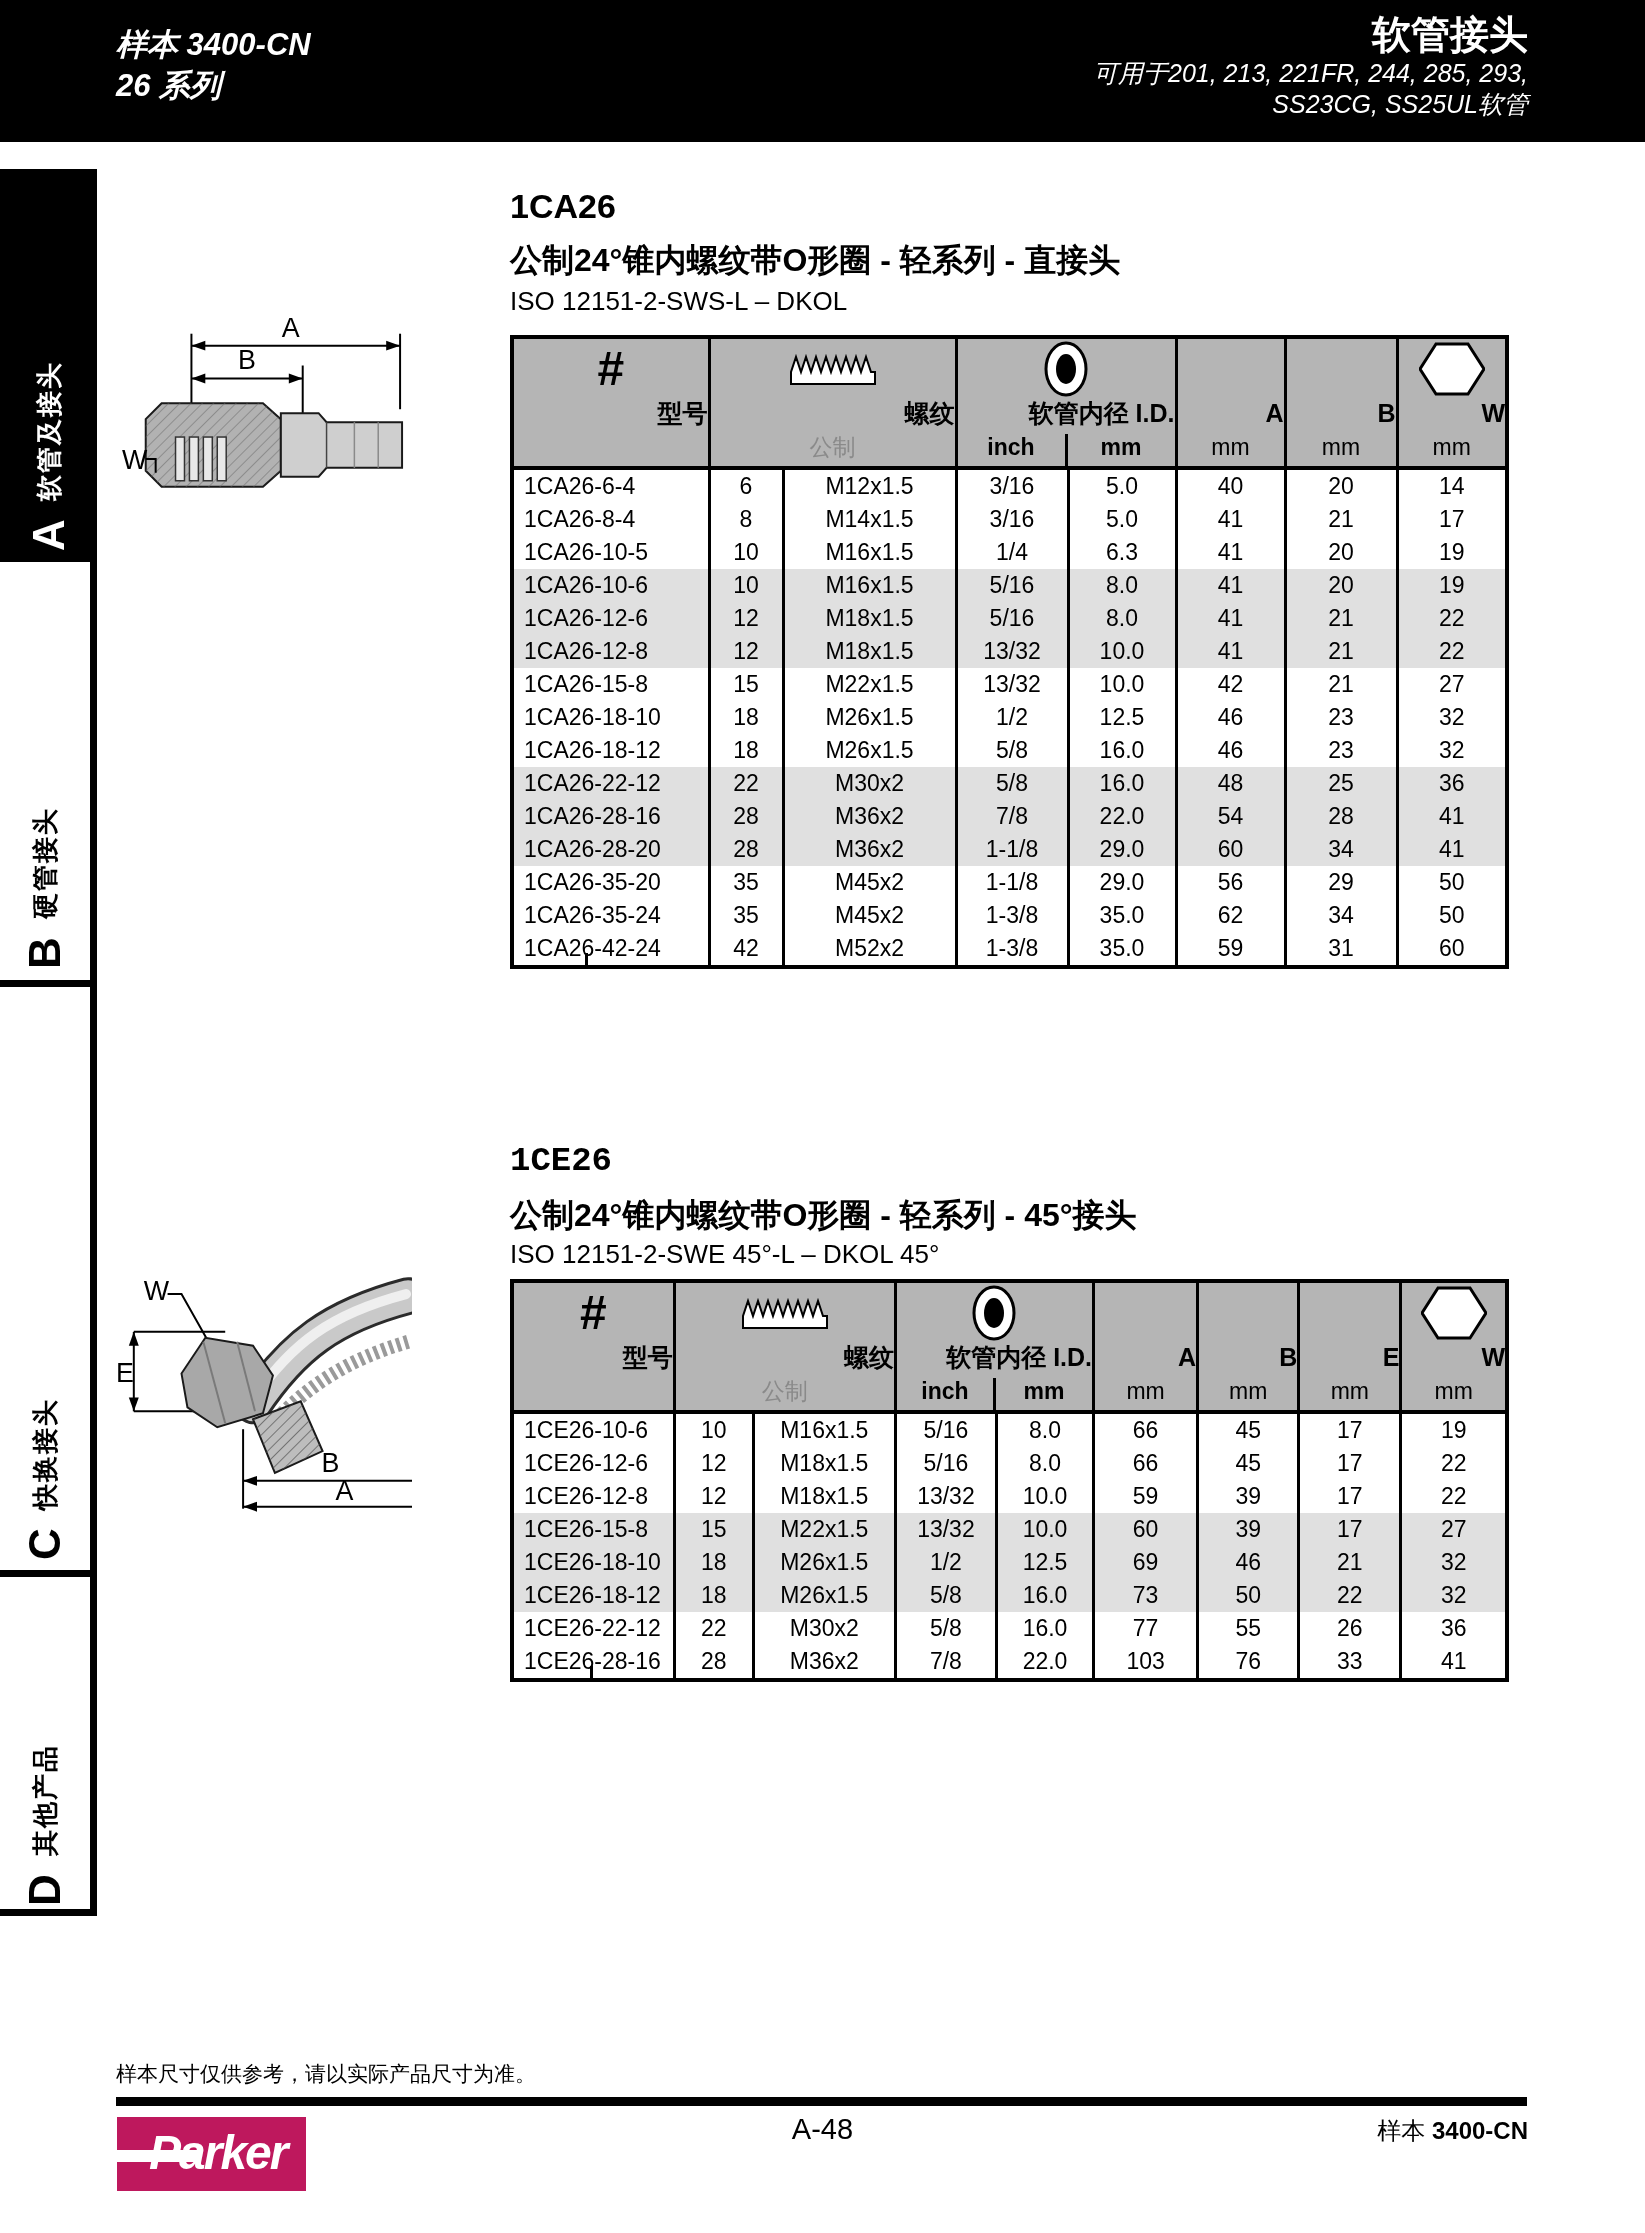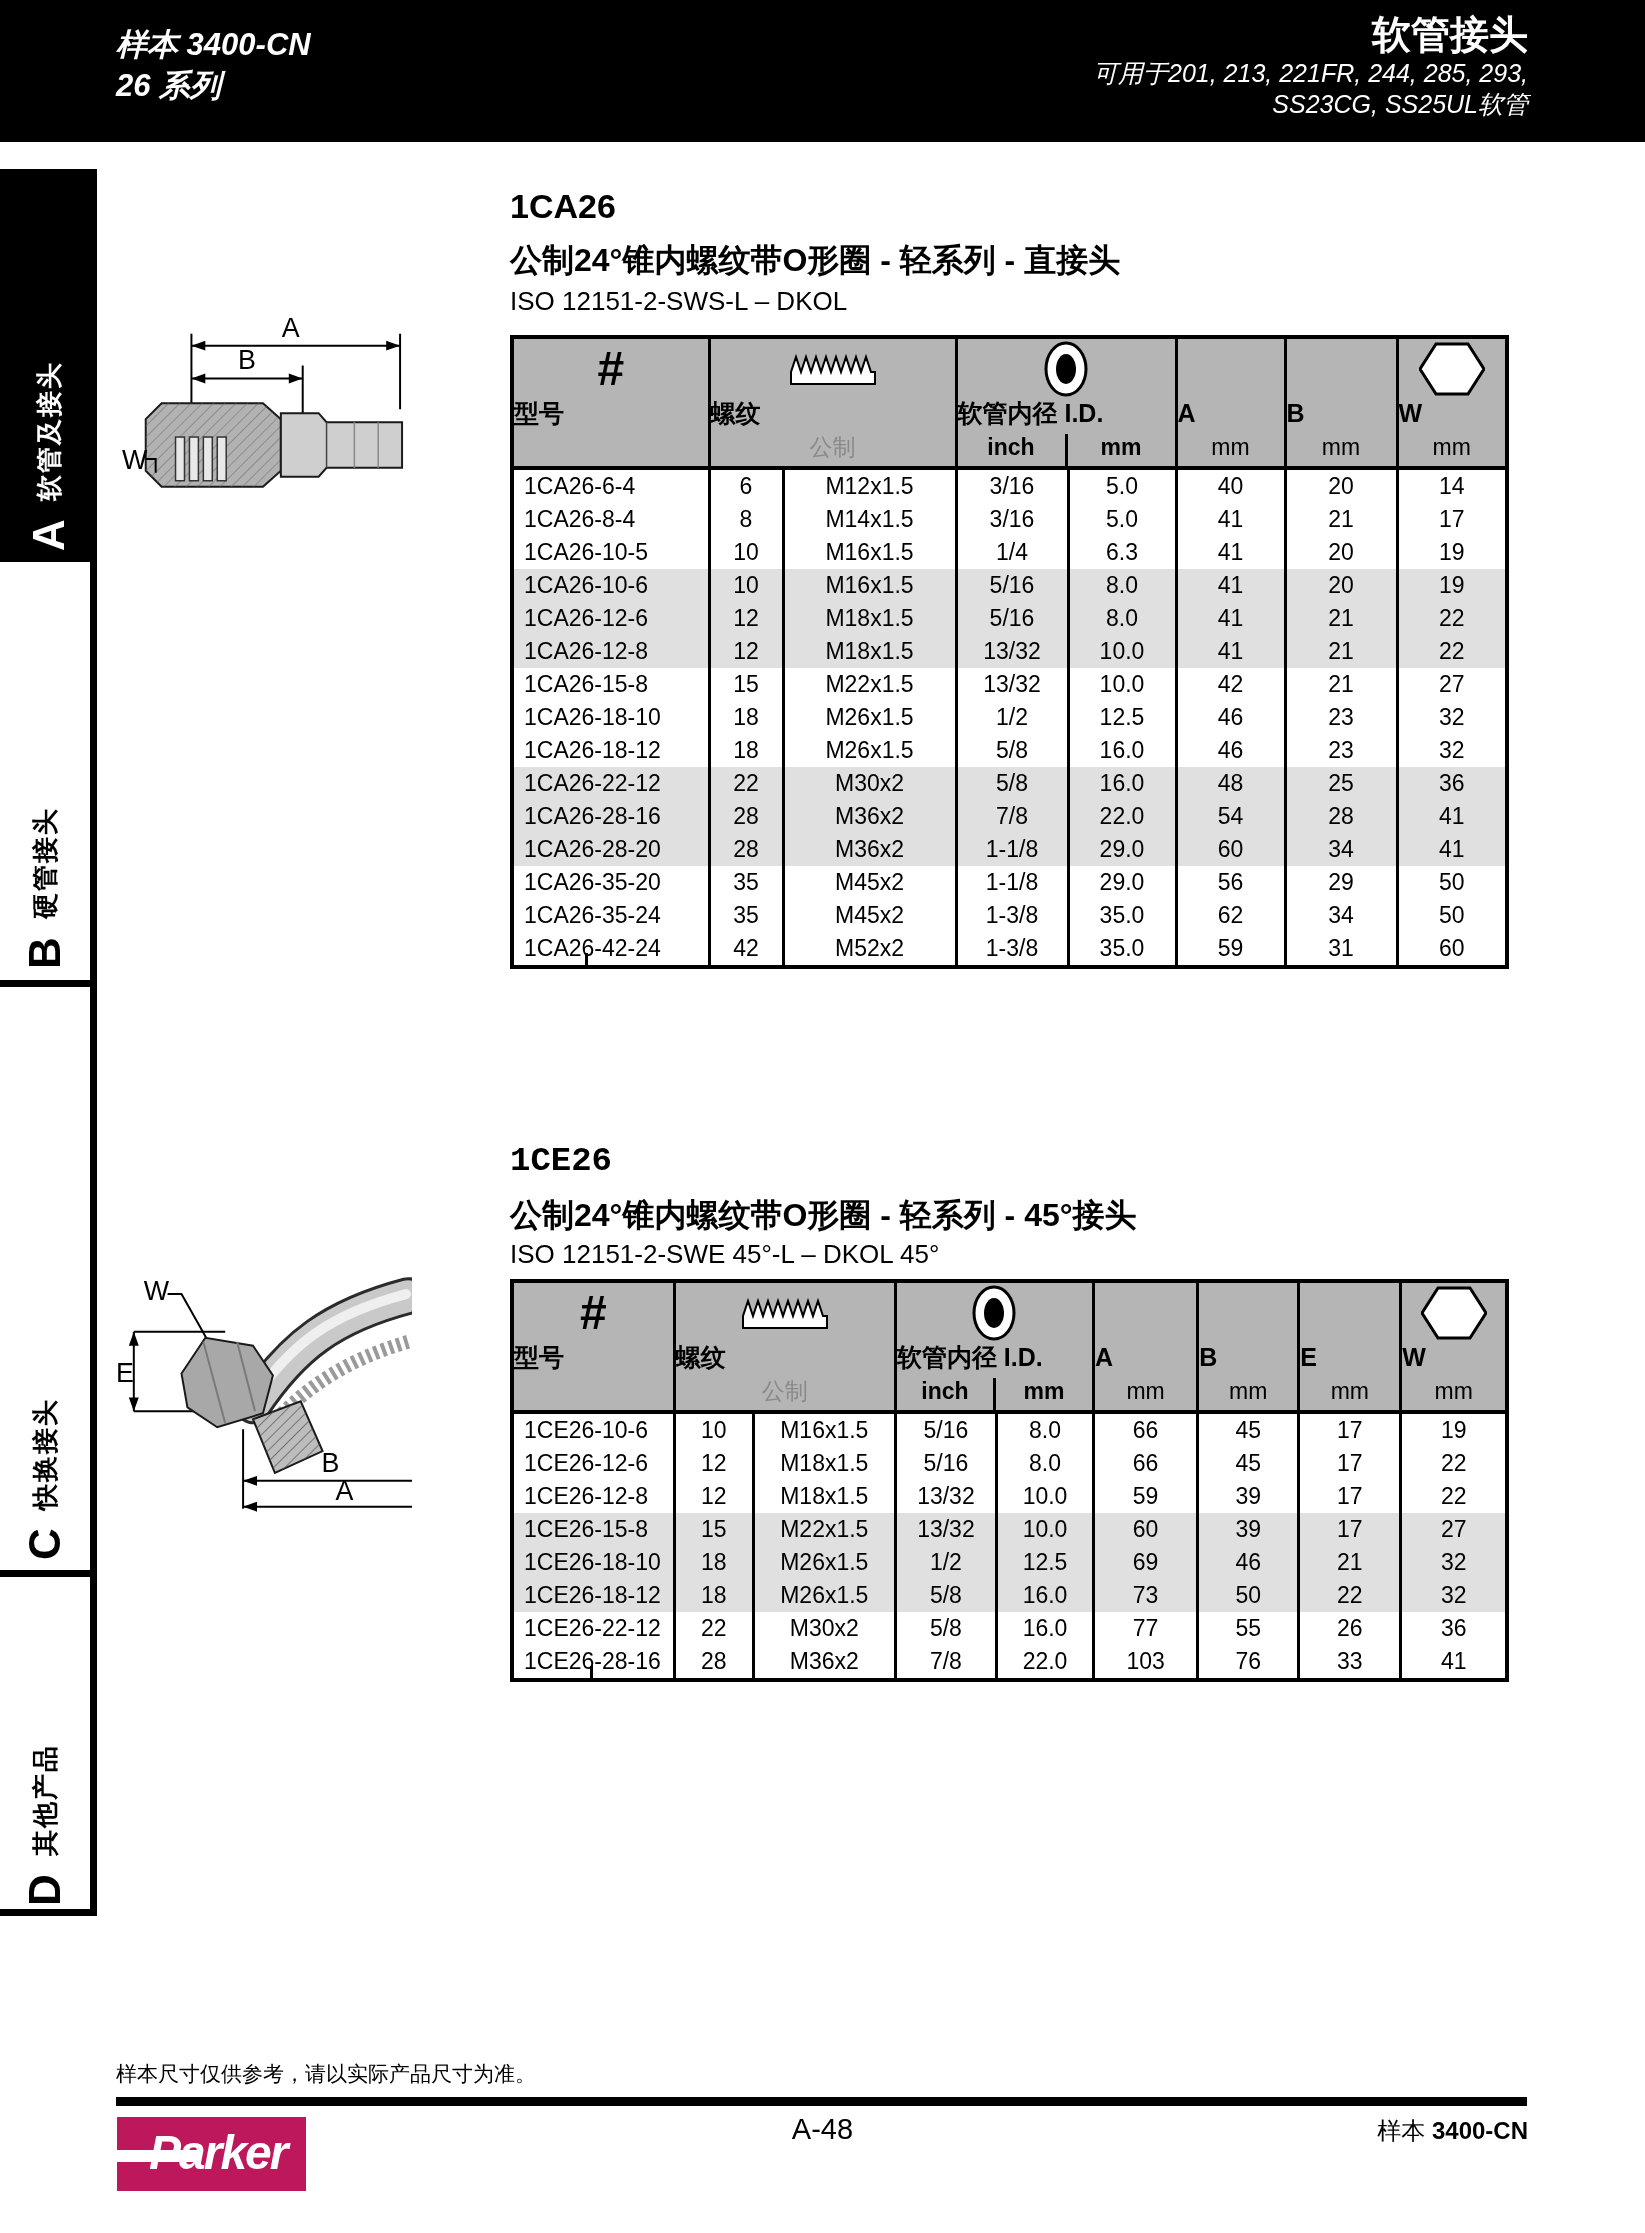--- a/index.html
+++ b/index.html
@@ -36,21 +36,21 @@
   table.spec th{background:#b5b5b5;border-left:3px solid #000;border-bottom:4px solid #000;
                 padding:0;vertical-align:top;}
   table.spec th:first-child,table.spec td:first-child{border-left:none;}
   table.spec td{border-left:3px solid #000;height:33px;font-size:23px;text-align:center;
                 padding:0;white-space:nowrap;}
   table.spec td.model{text-align:left;padding-left:10px;}
   table.spec tr.band td{background:#e0e0e0;}
   .hcell{height:127px;display:flex;flex-direction:column;}
   .hicon{flex:1;display:flex;align-items:center;justify-content:center;}
   .hash{font-size:48px;font-weight:bold;line-height:48px;}
-  .hlabel{height:36px;font-size:25px;font-weight:bold;text-align:left;line-height:30px;}
+  .hlabel{height:36px;font-size:25px;font-weight:bold;text-align:right;line-height:30px;}
   .hunit{height:32px;font-size:23px;font-weight:normal;text-align:center;line-height:26px;position:relative;}
   .hunit.gray{color:#8a8a8a;text-align:center;}
   .unit-split{display:flex;height:32px;}
   .unit-split span{flex:1;font-size:23px;line-height:26px;}
   .unit-split .right{border-left:3px solid #000;}
   .tick{position:absolute;bottom:0;width:3px;height:14px;background:#000;}
 
   
   .foot-note{position:absolute;left:116px;top:2060px;font-size:21px;}
   .foot-bar{position:absolute;left:116px;top:2097px;width:1411px;height:9px;background:#000;}

